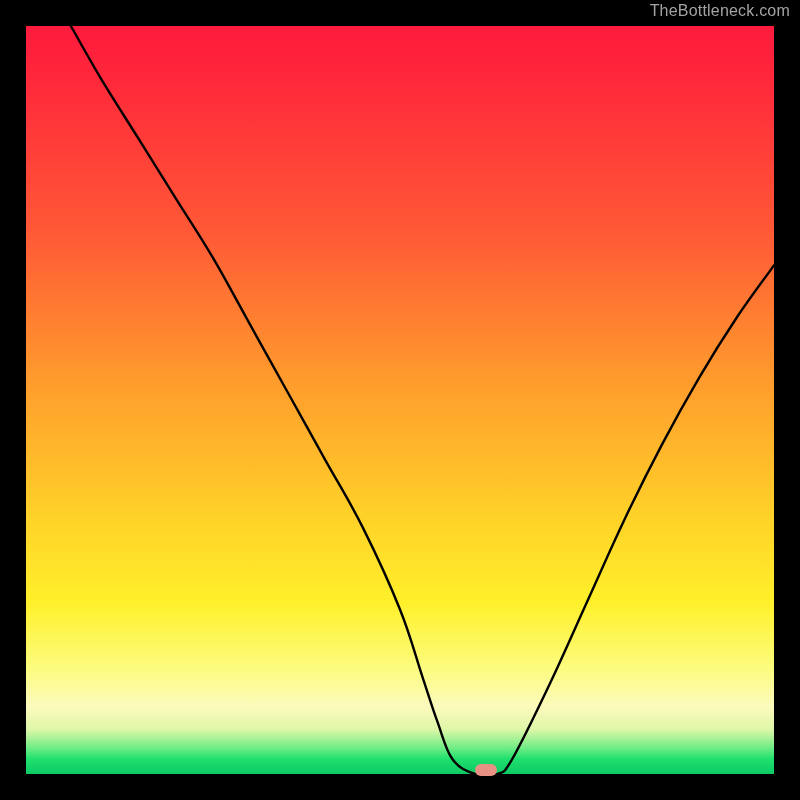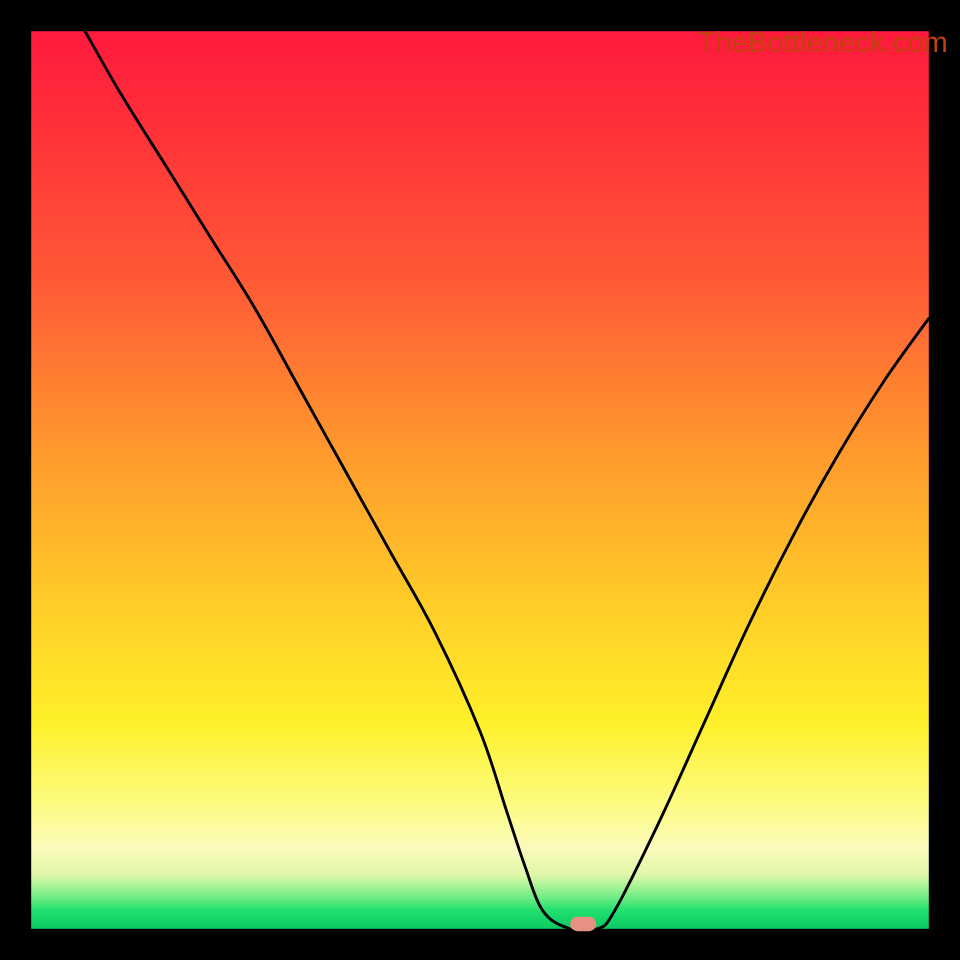--- a/index.html
+++ b/index.html
@@ -37,26 +37,25 @@
       #dff7a8 94%,
       #70ec85 96.5%,
       #1fe06e 98%,
       #0dc963 100%
     );
   }
   .watermark {
     position: absolute;
     top: 2px;
     right: 10px;
-    color: #c2410c;
-    font-size: 24px;
+    color: #a3a3a3;
+    font-size: 16px;
     font-weight: 400;
     letter-spacing: 0.2px;
     user-select: none;
-    margin-top: 20px;
   }
   .marker {
     position: absolute;
     width: 22px;
     height: 12px;
     background: #e79184;
     border-radius: 6px;
     transform: translate(-50%, -50%);
   }
   svg.curve {

